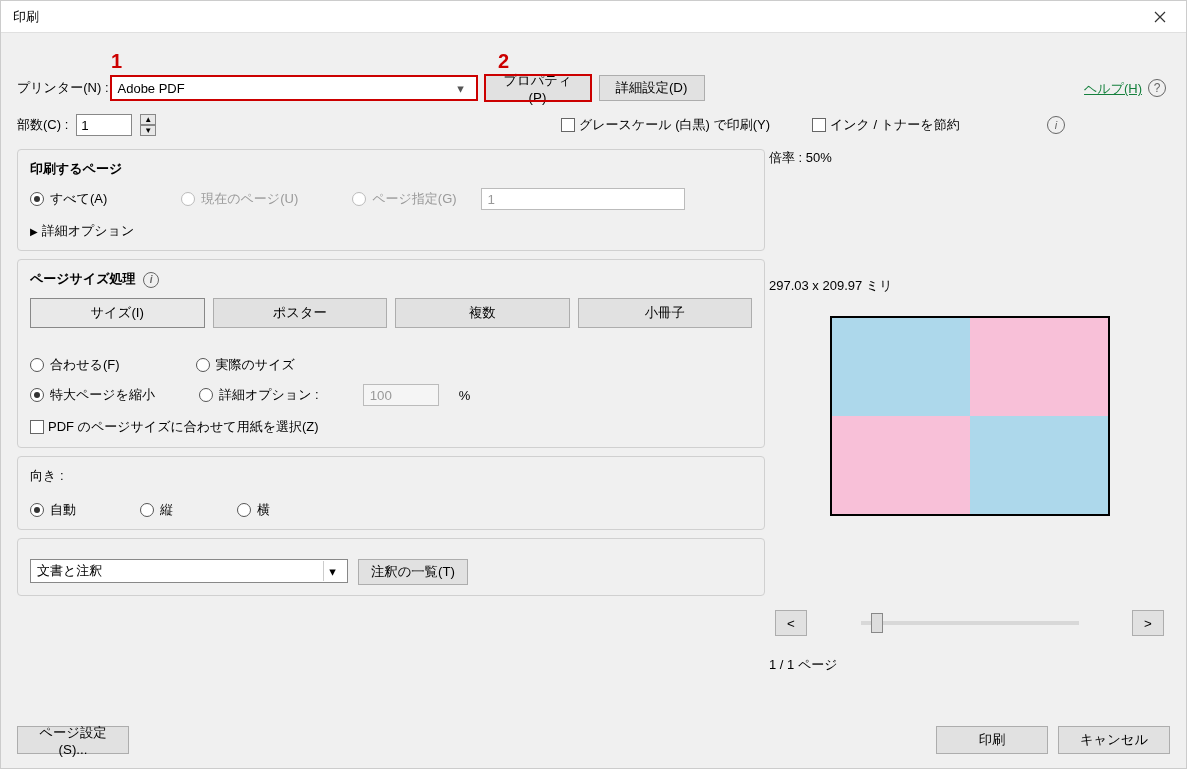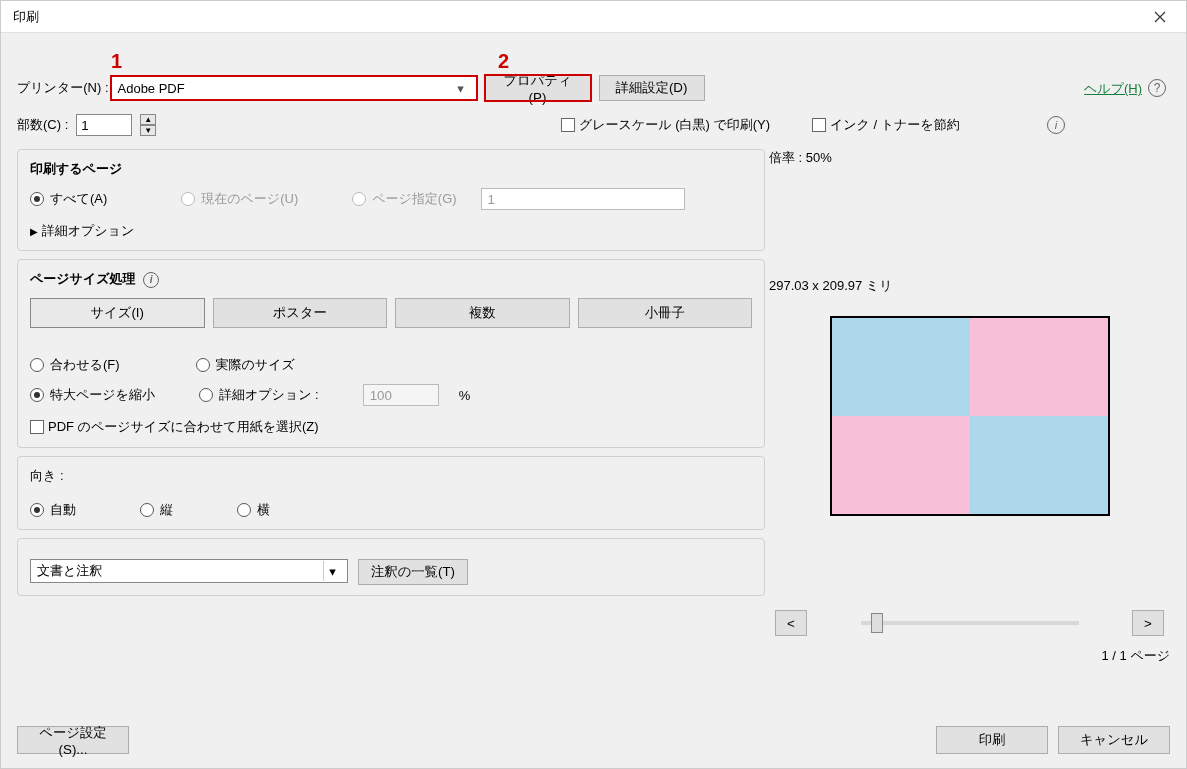--- a/index.html
+++ b/index.html
@@ -179,21 +179,21 @@
   display: flex; align-items: center; justify-content: center;
 }
 .slider-track {
   width: 218px; height: 4px; background: #d8d8d8; position: relative;
   margin: 0 10px;
 }
 .slider-thumb {
   position: absolute; left: 10px; top: -8px;
   width: 12px; height: 20px; background: #ddd; border: 1px solid #888;
 }
-.page-info { text-align: right; margin-top: 11px; }
+.page-info { text-align: left; margin-top: 20px; }
 
 .bottom-row {
   position: absolute; bottom: 14px; left: 16px; right: 16px;
   display: flex; justify-content: space-between; align-items: center;
 }
 .btn-lg { width: 112px; height: 28px; }
 .right-btns { display: flex; gap: 10px; }
 
 .inline-info {
   display: inline-flex; width: 16px; height: 16px;

